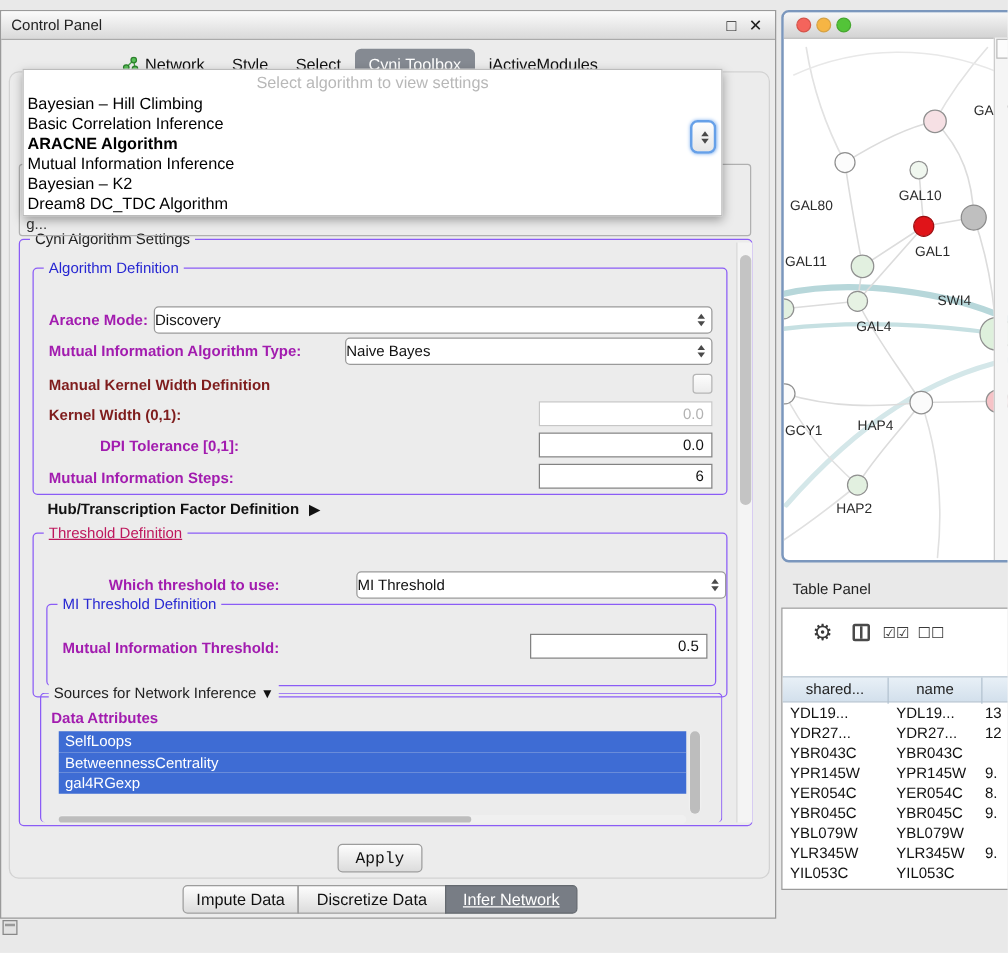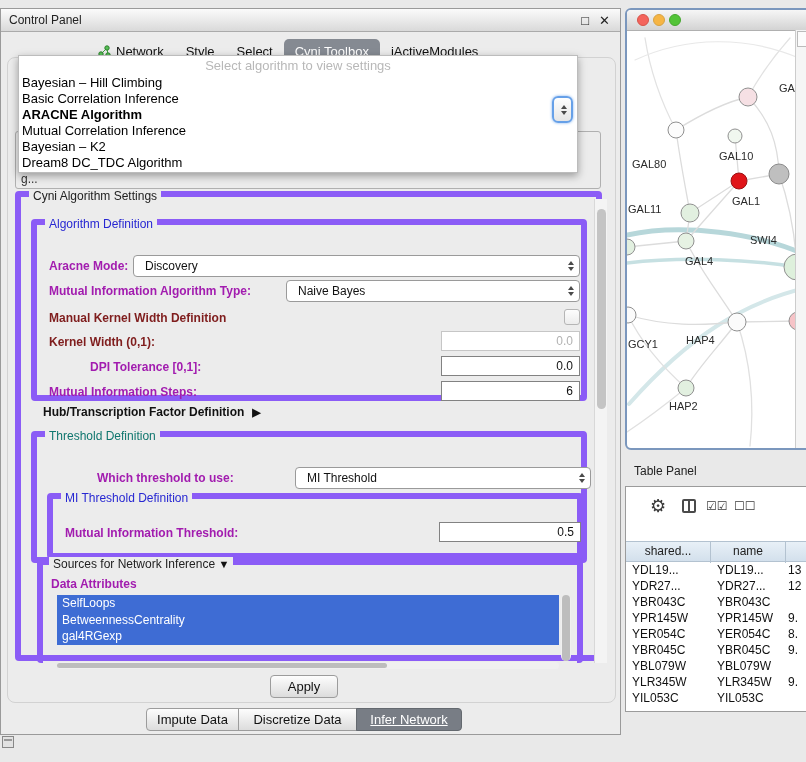--- a/index.html
+++ b/index.html
@@ -10,48 +10,48 @@
   #cp .titlebar{height:22px;background:linear-gradient(#fbfbfb,#d9d9d9);border-bottom:1px solid #aaa;display:flex;align-items:center;}
   #cp .titlebar .title{margin-left:8px;font-size:12px;color:#222;}
   #cp .winbtns{margin-left:auto;margin-right:10px;display:flex;gap:10px;font-size:13px;color:#222;}
   .content-outline{position:absolute;left:6px;top:48px;width:607px;height:644px;border:1px solid #d2d2d2;border-radius:8px;}
   
   .tabbar{position:absolute;left:86px;top:29px;height:26px;display:flex;align-items:center;z-index:2;}
   .tab{height:24px;display:flex;align-items:center;padding:0 11px;font-size:13px;color:#111;white-space:nowrap;}
   .tab.sel{background:#858a92;color:#fff;border-radius:5px;}
   .neticon{margin-right:5px;}
   
-  .groupbox{position:absolute;border:6px solid #8b5cf6;border-radius:4px;box-sizing:border-box;}
+  .groupbox{position:absolute;border:1px solid #8b5cf6;border-radius:4px;box-sizing:border-box;}
   .legend{position:absolute;top:-8px;left:8px;background:#ececec;padding:0 4px;font-size:12px;white-space:nowrap;color:#222;}
   .legend.blue{color:#2727d2;}
-  .legend.green{color:#0f766e;}
+  .legend.green{color:#be185d;text-decoration:underline;}
   .lbl{position:absolute;font-weight:bold;font-size:12px;white-space:nowrap;color:#a21caf;line-height:14px;}
   .lbl.dis{color:#7f1d1d;}
   .plain{font-weight:normal;}
   
-  .combo{position:absolute;height:22px;background:#fff;border:1px solid #9a9a9a;border-radius:4px;display:flex;align-items:center;padding-left:11px;font-size:12px;box-sizing:border-box;}
+  .combo{position:absolute;height:22px;background:#fff;border:1px solid #9a9a9a;border-radius:4px;display:flex;align-items:center;padding-left:0;font-size:12px;box-sizing:border-box;}
   .arrows{position:absolute;right:5px;top:50%;transform:translateY(-50%);display:flex;flex-direction:column;align-items:center;gap:2px;}
   .tri-up{width:0;height:0;border-left:3.5px solid transparent;border-right:3.5px solid transparent;border-bottom:4px solid #4a4a4a;}
   .tri-dn{width:0;height:0;border-left:3.5px solid transparent;border-right:3.5px solid transparent;border-top:4px solid #4a4a4a;}
   
   .numfield{position:absolute;height:20px;background:#fff;border:1px solid #828282;display:flex;align-items:center;justify-content:flex-end;padding:0 6px;font-size:12px;box-sizing:border-box;}
   .numfield.dis{border-color:#c6c6c6;color:#b2b2b2;}
   .checkbox{position:absolute;width:14px;height:14px;border:1px solid #b5b5b5;border-radius:3px;background:linear-gradient(#fdfdfd,#ececec);}
   
   .exprow{position:absolute;display:flex;align-items:flex-end;gap:8px;font-weight:bold;font-size:12px;}
   .expicon{font-size:11px;color:#111;}
   
   .attr-row{height:16.5px;background:#3e6cd4;color:#fff;display:flex;align-items:center;padding-left:5px;font-size:12px;box-sizing:border-box;}
   .vscroll{position:absolute;background:#f0f0f0;border-radius:5px;}
   .vthumb{position:absolute;background:#bdbdbd;border-radius:5px;}
   
   .sb-track{position:absolute;background:#f4f4f4;border-left:1px solid #d8d8d8;}
   .sb-thumb{position:absolute;background:#c4c4c4;border-radius:5px;}
   
-  .btn{position:absolute;height:23px;background:linear-gradient(#fdfdfd,#dcdcdc);border:1px solid #9c9c9c;border-radius:4px;display:flex;align-items:center;justify-content:center;font-size:13px;box-sizing:border-box;}
+  .btn{position:absolute;height:23px;background:linear-gradient(#fdfdfd,#dcdcdc);border:1px solid #9c9c9c;border-radius:4px;display:flex;align-items:center;justify-content:center;font-size:13px;box-sizing:border-box;font-family:Liberation Mono, monospace;}
   .btabs{position:absolute;display:flex;height:23px;}
   .btab{height:23px;border:1px solid #9c9c9c;background:linear-gradient(#fdfdfd,#dcdcdc);display:flex;align-items:center;justify-content:center;font-size:13px;box-sizing:border-box;margin-left:-1px;padding:0 14px;white-space:nowrap;}
   .btab:first-child{border-radius:4px 0 0 4px;margin-left:0;}
   .btab:last-child{border-radius:0 4px 4px 0;}
   .btab.sel{background:#787d85;color:#fff;border-color:#64696f;}
   
   #popup{position:absolute;left:18px;top:55px;width:560px;height:118px;background:#fff;border:1px solid #bcbcbc;box-shadow:0 3px 8px rgba(0,0,0,0.35);z-index:30;box-sizing:border-box;}
   #popup .prompt{height:19px;line-height:19px;text-align:center;color:#b8b8b8;font-size:13px;}
   .pitem{height:16px;line-height:16px;padding-left:3px;font-size:13px;color:#000;white-space:nowrap;}
   .pitem.b{font-weight:bold;}
@@ -223,21 +223,21 @@
     <div class="btab sel" style="width:106px;text-decoration:underline;">Infer Network</div>
   </div>
 </div>
 
 <div id="popup">
   <div class="prompt">Select algorithm to view settings</div>
   <div id="popup-items">
       <div class="pitem">Bayesian – Hill Climbing</div>
       <div class="pitem">Basic Correlation Inference</div>
       <div class="pitem b">ARACNE Algorithm</div>
-      <div class="pitem">Mutual Correlation Inference</div>
+      <div class="pitem">Mutual Information Inference</div>
       <div class="pitem">Bayesian – K2</div>
       <div class="pitem">Dream8 DC_TDC Algorithm</div>
     </div>
 </div>
 <div id="combofrag">
   <span class="arrows">
       <i class="tri-up"></i>
       <i class="tri-dn"></i>
     </span>
 </div>

